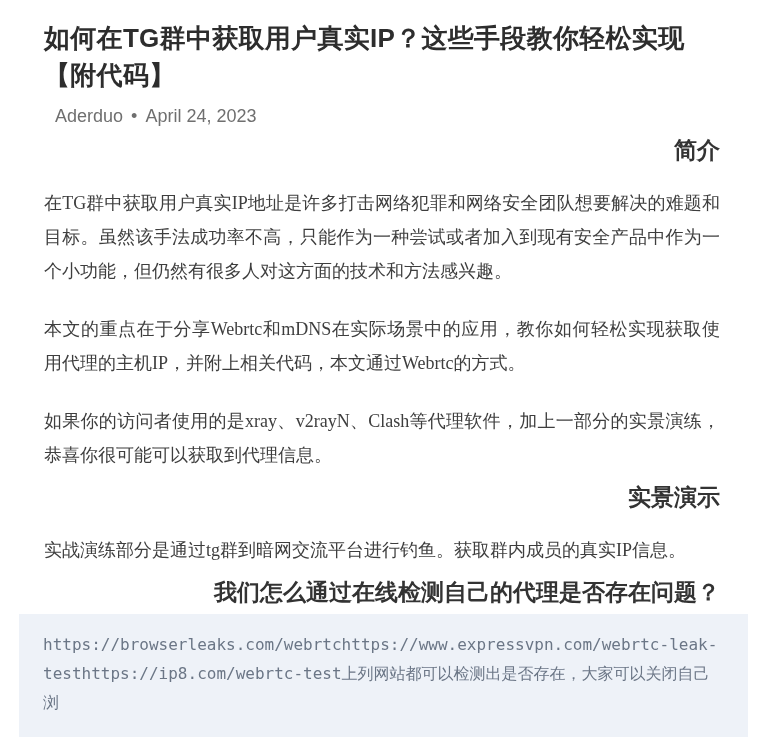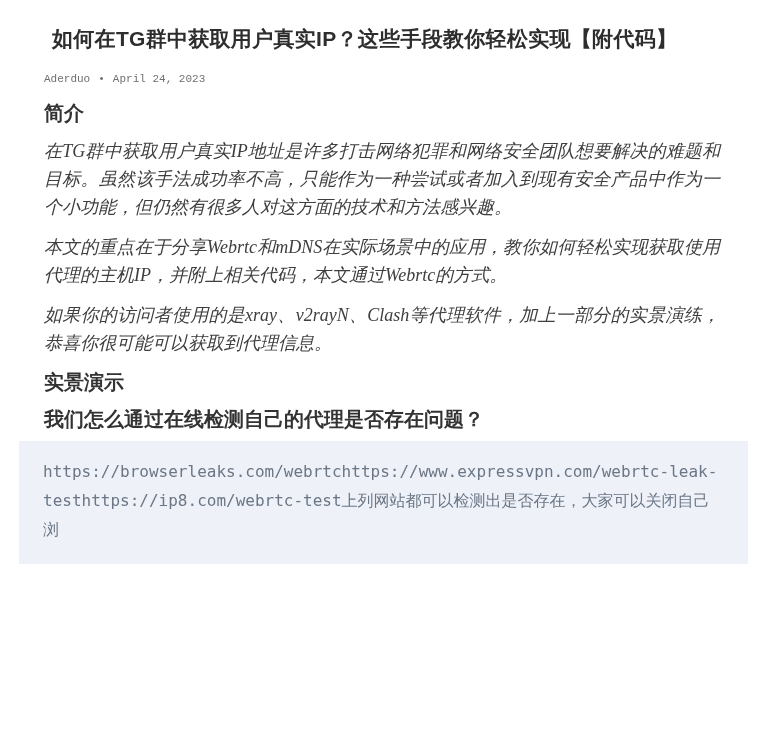--- a/index.html
+++ b/index.html
@@ -12,55 +12,55 @@
     width: 758px;
     height: 740px;
     overflow: hidden;
   }
   .article {
     width: 758px;
     padding: 20px 38px 0 44px;
   }
   .post-title {
     font-family: "Liberation Sans", "DejaVu Sans", sans-serif;
-    font-size: 21px;
+    font-size: 26px;
     line-height: 37px;
     font-weight: 700;
     color: #2d2d2d;
     letter-spacing: 0.3px;
-    margin: 0 0 14px 8px;
+    margin: 0 0 14px 0;
   }
   .byline {
-    font-family: Liberation Mono, monospace;
-    font-size: 11px;
+    font-family: Liberation Sans, sans-serif;
+    font-size: 18px;
     line-height: 17px;
     color: #6f6f6f;
-    margin: 0;
+    margin: 11px;
   }
   .byline .sep {
     display: inline-block;
     margin: 0 8px;
     color: #6f6f6f;
   }
   .section-heading {
     font-family: "Liberation Serif", "DejaVu Serif", serif;
-    font-size: 20px;
+    font-size: 23px;
     line-height: 23px;
     font-weight: 700;
     color: #333333;
     margin: 14px 0 0 0;
+    text-align: right;
   }
   .para {
     font-family: "Liberation Serif", "DejaVu Serif", serif;
     font-size: 18px;
-    line-height: 28px;
+    line-height: 34px;
     color: #3e3e3e;
-    margin: 12px 0 0 0;
+    margin: 24px 0 0 0;
     text-align: justify;
-    font-style: italic;
   }
   .code-block {
     display: block;
     background: #eef2f8;
     margin: 10px -28px 0 -25px;
     padding: 16px 24px 20px 24px;
     font-family: "DejaVu Sans Mono", "Liberation Mono", monospace;
     font-size: 16px;
     line-height: 29px;
     color: #6b7686;
@@ -86,18 +86,19 @@
 
   <p class="para">本文的重点在于分享Webrtc和mDNS在实际场景中的应用，教你如何轻松实现获取使用代理的主机IP，并附上相关代码，本文通过Webrtc的方式。</p>
 
 
   <p class="para">如果你的访问者使用的是xray、v2rayN、Clash等代理软件，加上一部分的实景演练，恭喜你很可能可以获取到代理信息。</p>
 
 
   <h3 class="section-heading">实景演示</h3>
 
 
+  <p class="para">实战演练部分是通过tg群到暗网交流平台进行钓鱼。获取群内成员的真实IP信息。</p>
 
   <h3 class="section-heading">我们怎么通过在线检测自己的代理是否存在问题？</h3>
 
   <pre class="code-block">https://browserleaks.com/webrtchttps://www.expressvpn.com/webrtc-leak-testhttps://ip8.com/webrtc-test上列网站都可以检测出是否存在，大家可以关闭自己浏</pre>
 
 </div>
 
 </body></html>

